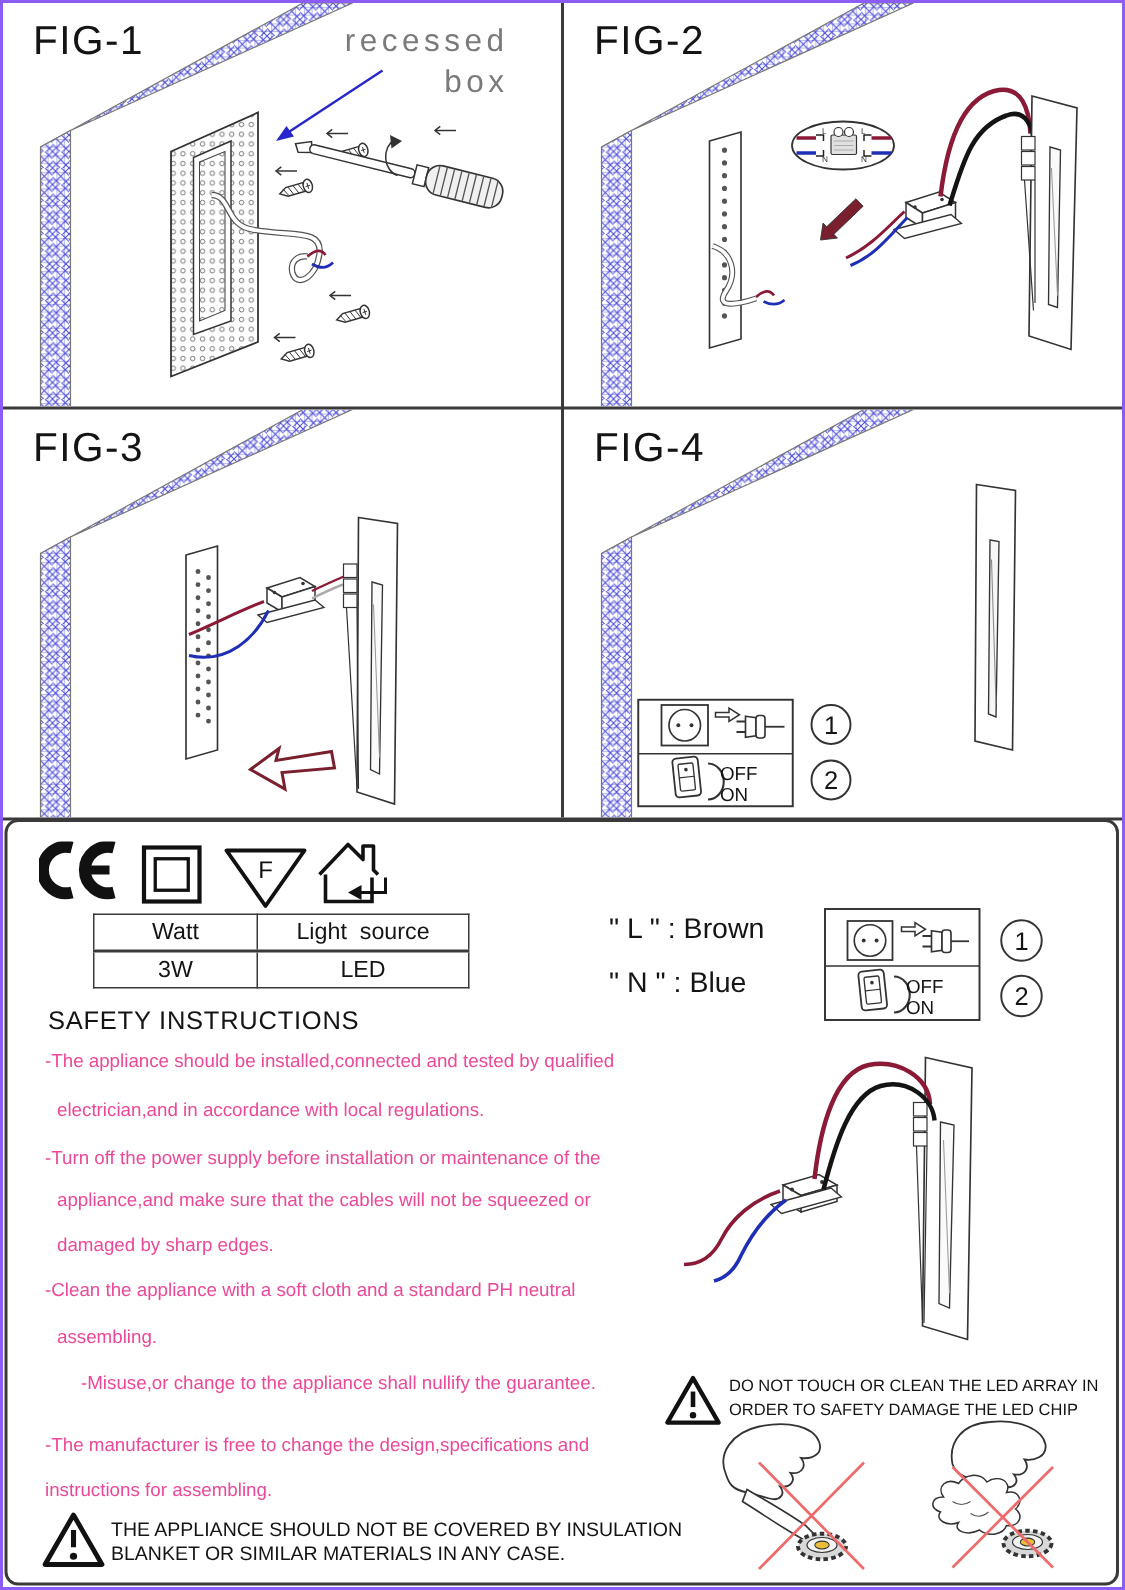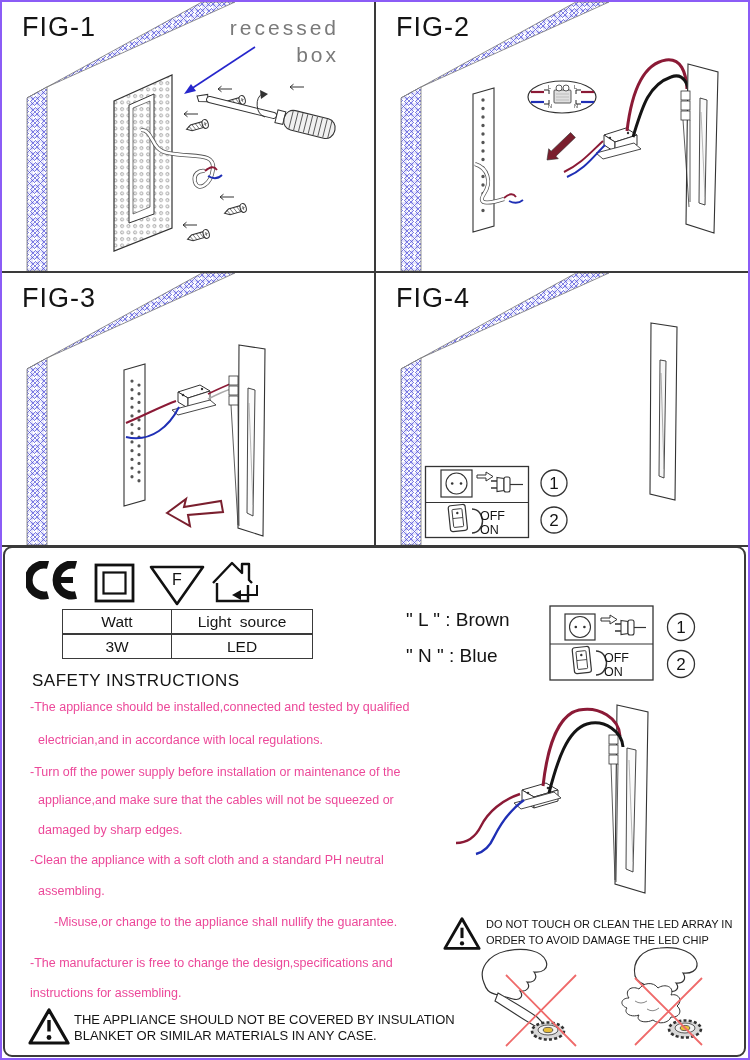--- a/index.html
+++ b/index.html
@@ -397,21 +397,21 @@
         <path d="M94,110 C80,120 70,135 64,147 C60,156 54,162 46,164" fill="none" stroke="#1f2fb5" stroke-width="2.4"></path>
       </g>
     </svg>
 
     <svg class="abs" style="left:441px;top:371px;" width="38" height="36" viewBox="0 0 42 40">
       <polygon points="21,3 40,36 2,36" fill="#fff" stroke="#111" stroke-width="3.2" stroke-linejoin="round"></polygon>
       <rect x="19.3" y="13" width="3.4" height="11.5" fill="#111"></rect>
       <circle cx="21" cy="30.5" r="2.4" fill="#111"></circle>
     </svg>
     <div class="led-warn" style="left:484px;top:373px;">DO NOT TOUCH OR CLEAN THE LED ARRAY IN</div>
-    <div class="led-warn" style="left:484px;top:389px;">ORDER TO AVOID DAMAGE THE LED CHIP</div>
+    <div class="led-warn" style="left:484px;top:389px;">ORDER TO SAFETY DAMAGE THE LED CHIP</div>
 
     <svg class="abs" style="left:438px;top:398px;" width="308" height="110" viewBox="0 0 308 110">
       <defs>
         <g id="led">
           <ellipse cx="0" cy="0" rx="16" ry="8.5" fill="#d8d8d8" stroke="#333" stroke-width="2.6" stroke-dasharray="3,2.2"></ellipse>
           <ellipse cx="0" cy="-1" rx="10" ry="5" fill="#f2f2f2" stroke="#333" stroke-width="0.8"></ellipse>
           <ellipse cx="0" cy="-1" rx="4.8" ry="2.6" fill="#e8be3a" stroke="#333" stroke-width="0.7"></ellipse>
         </g>
       </defs>
       <g>

